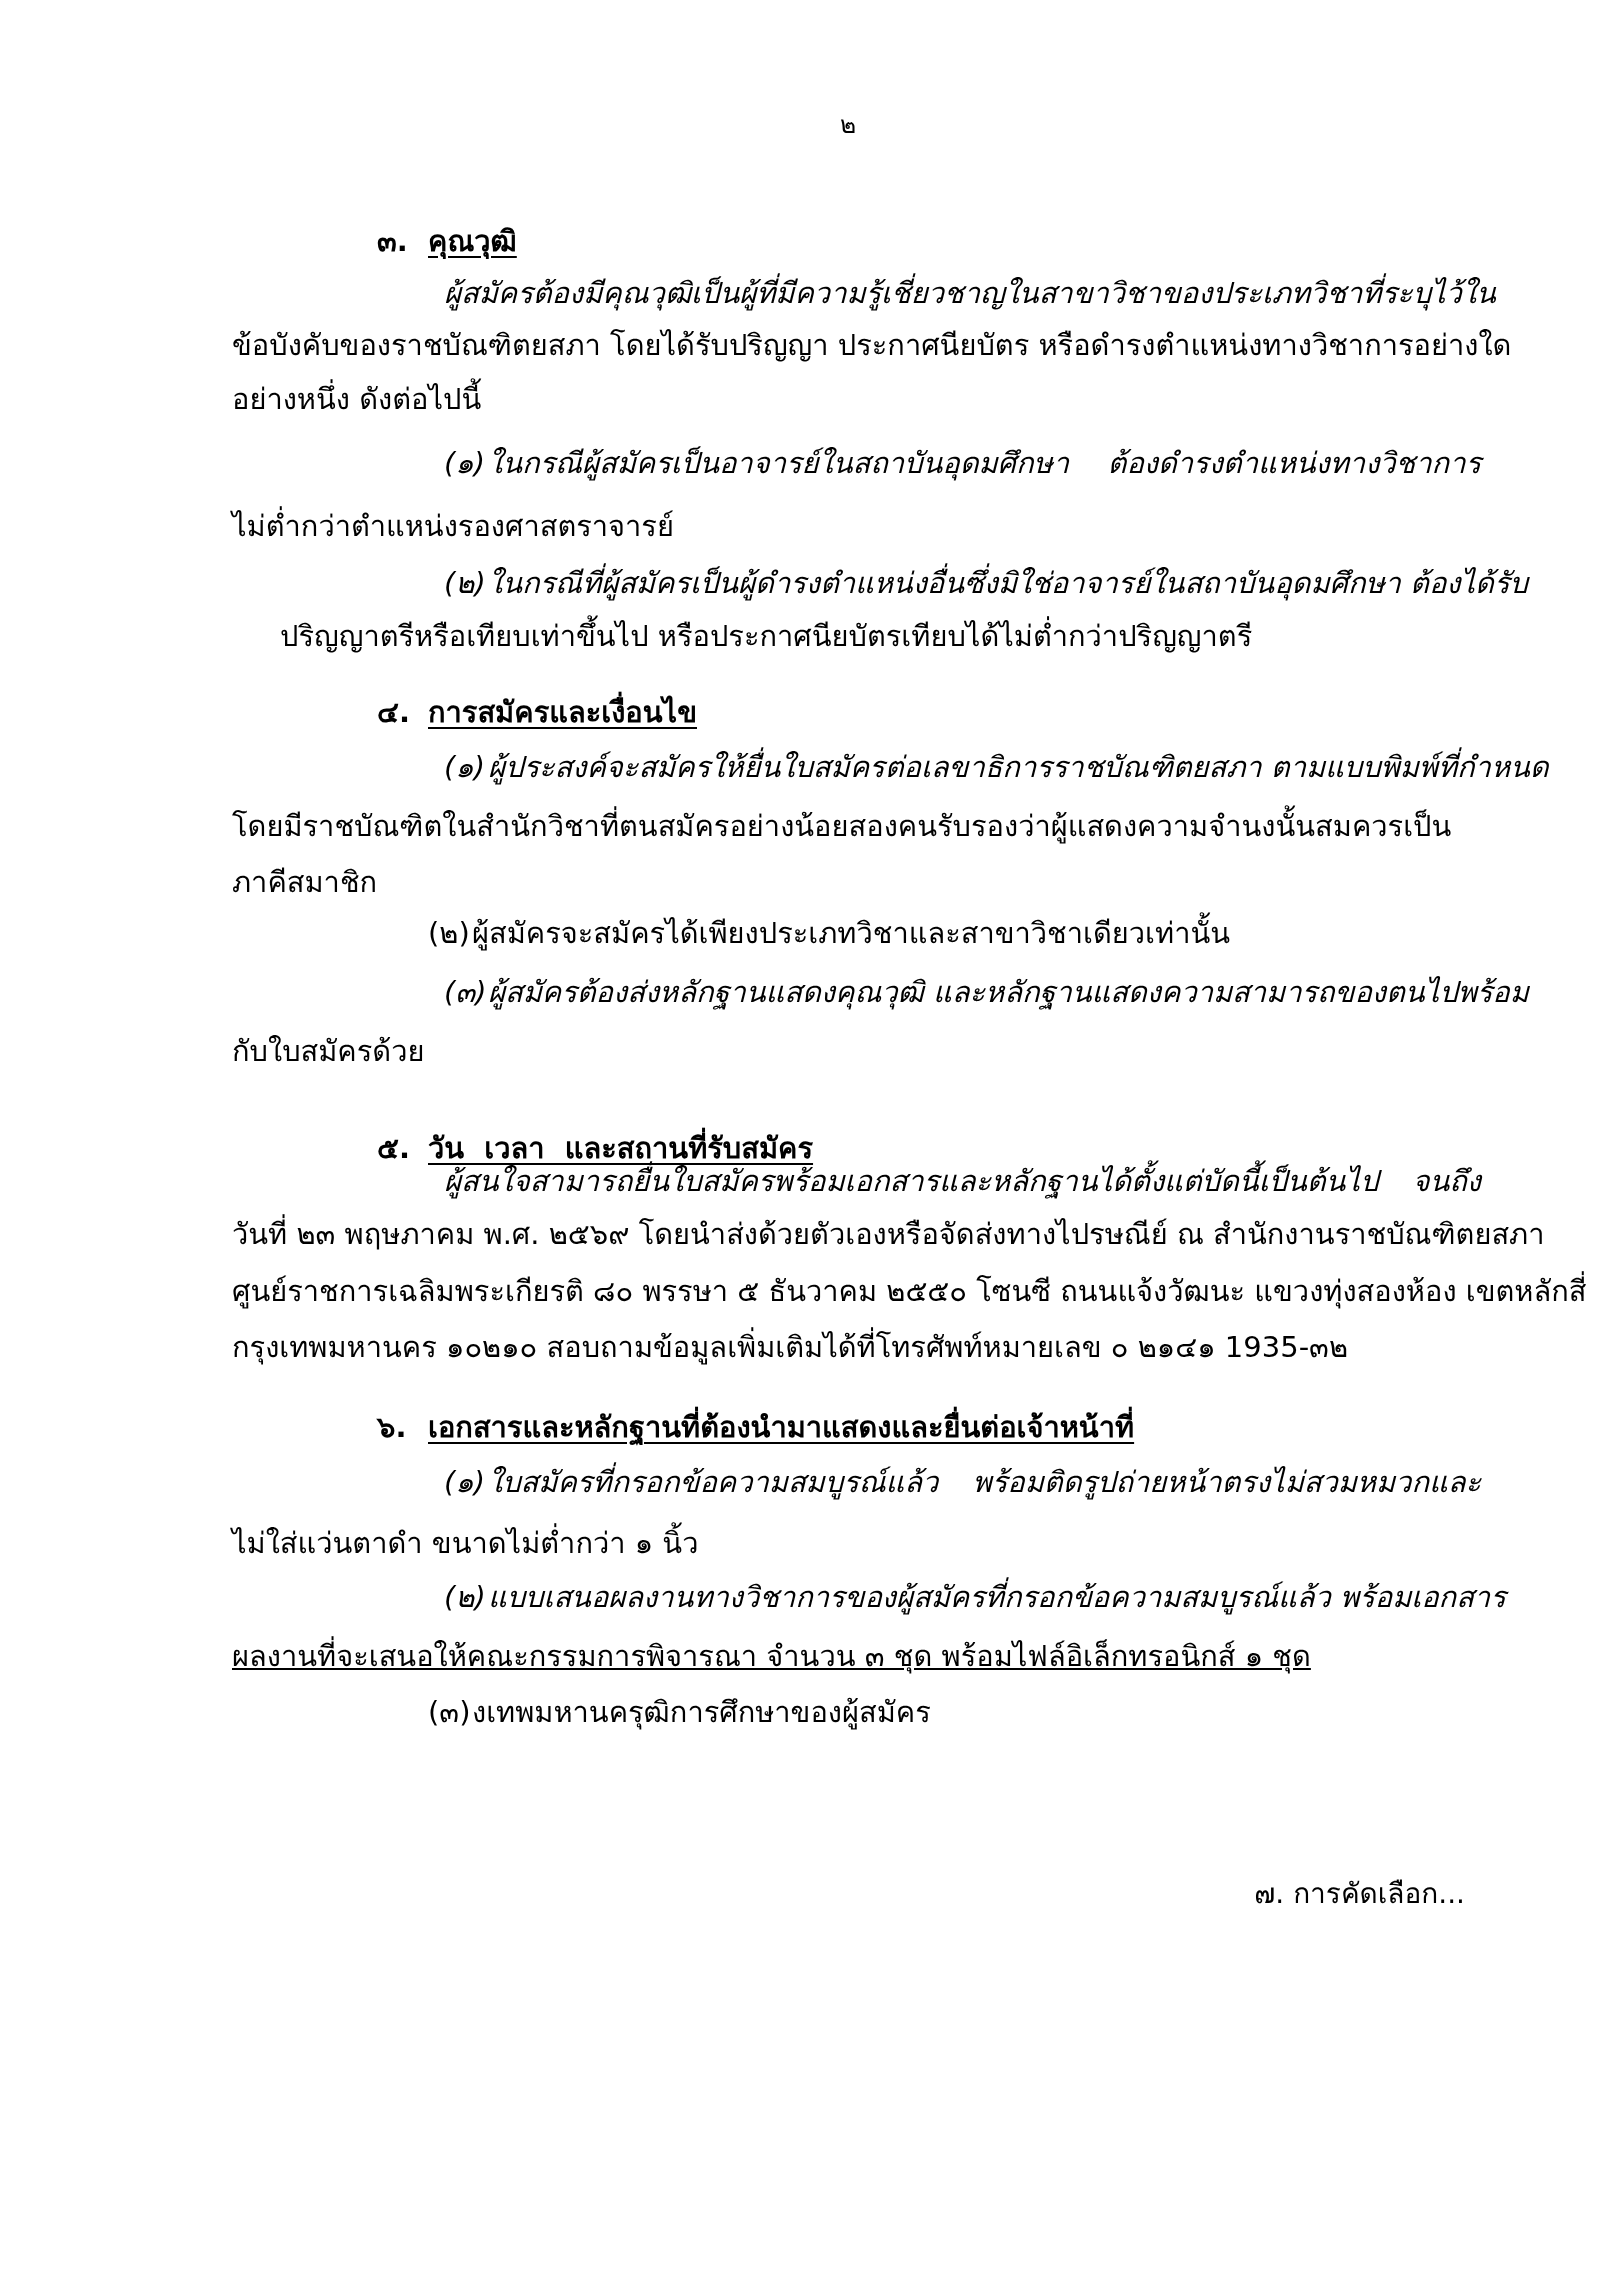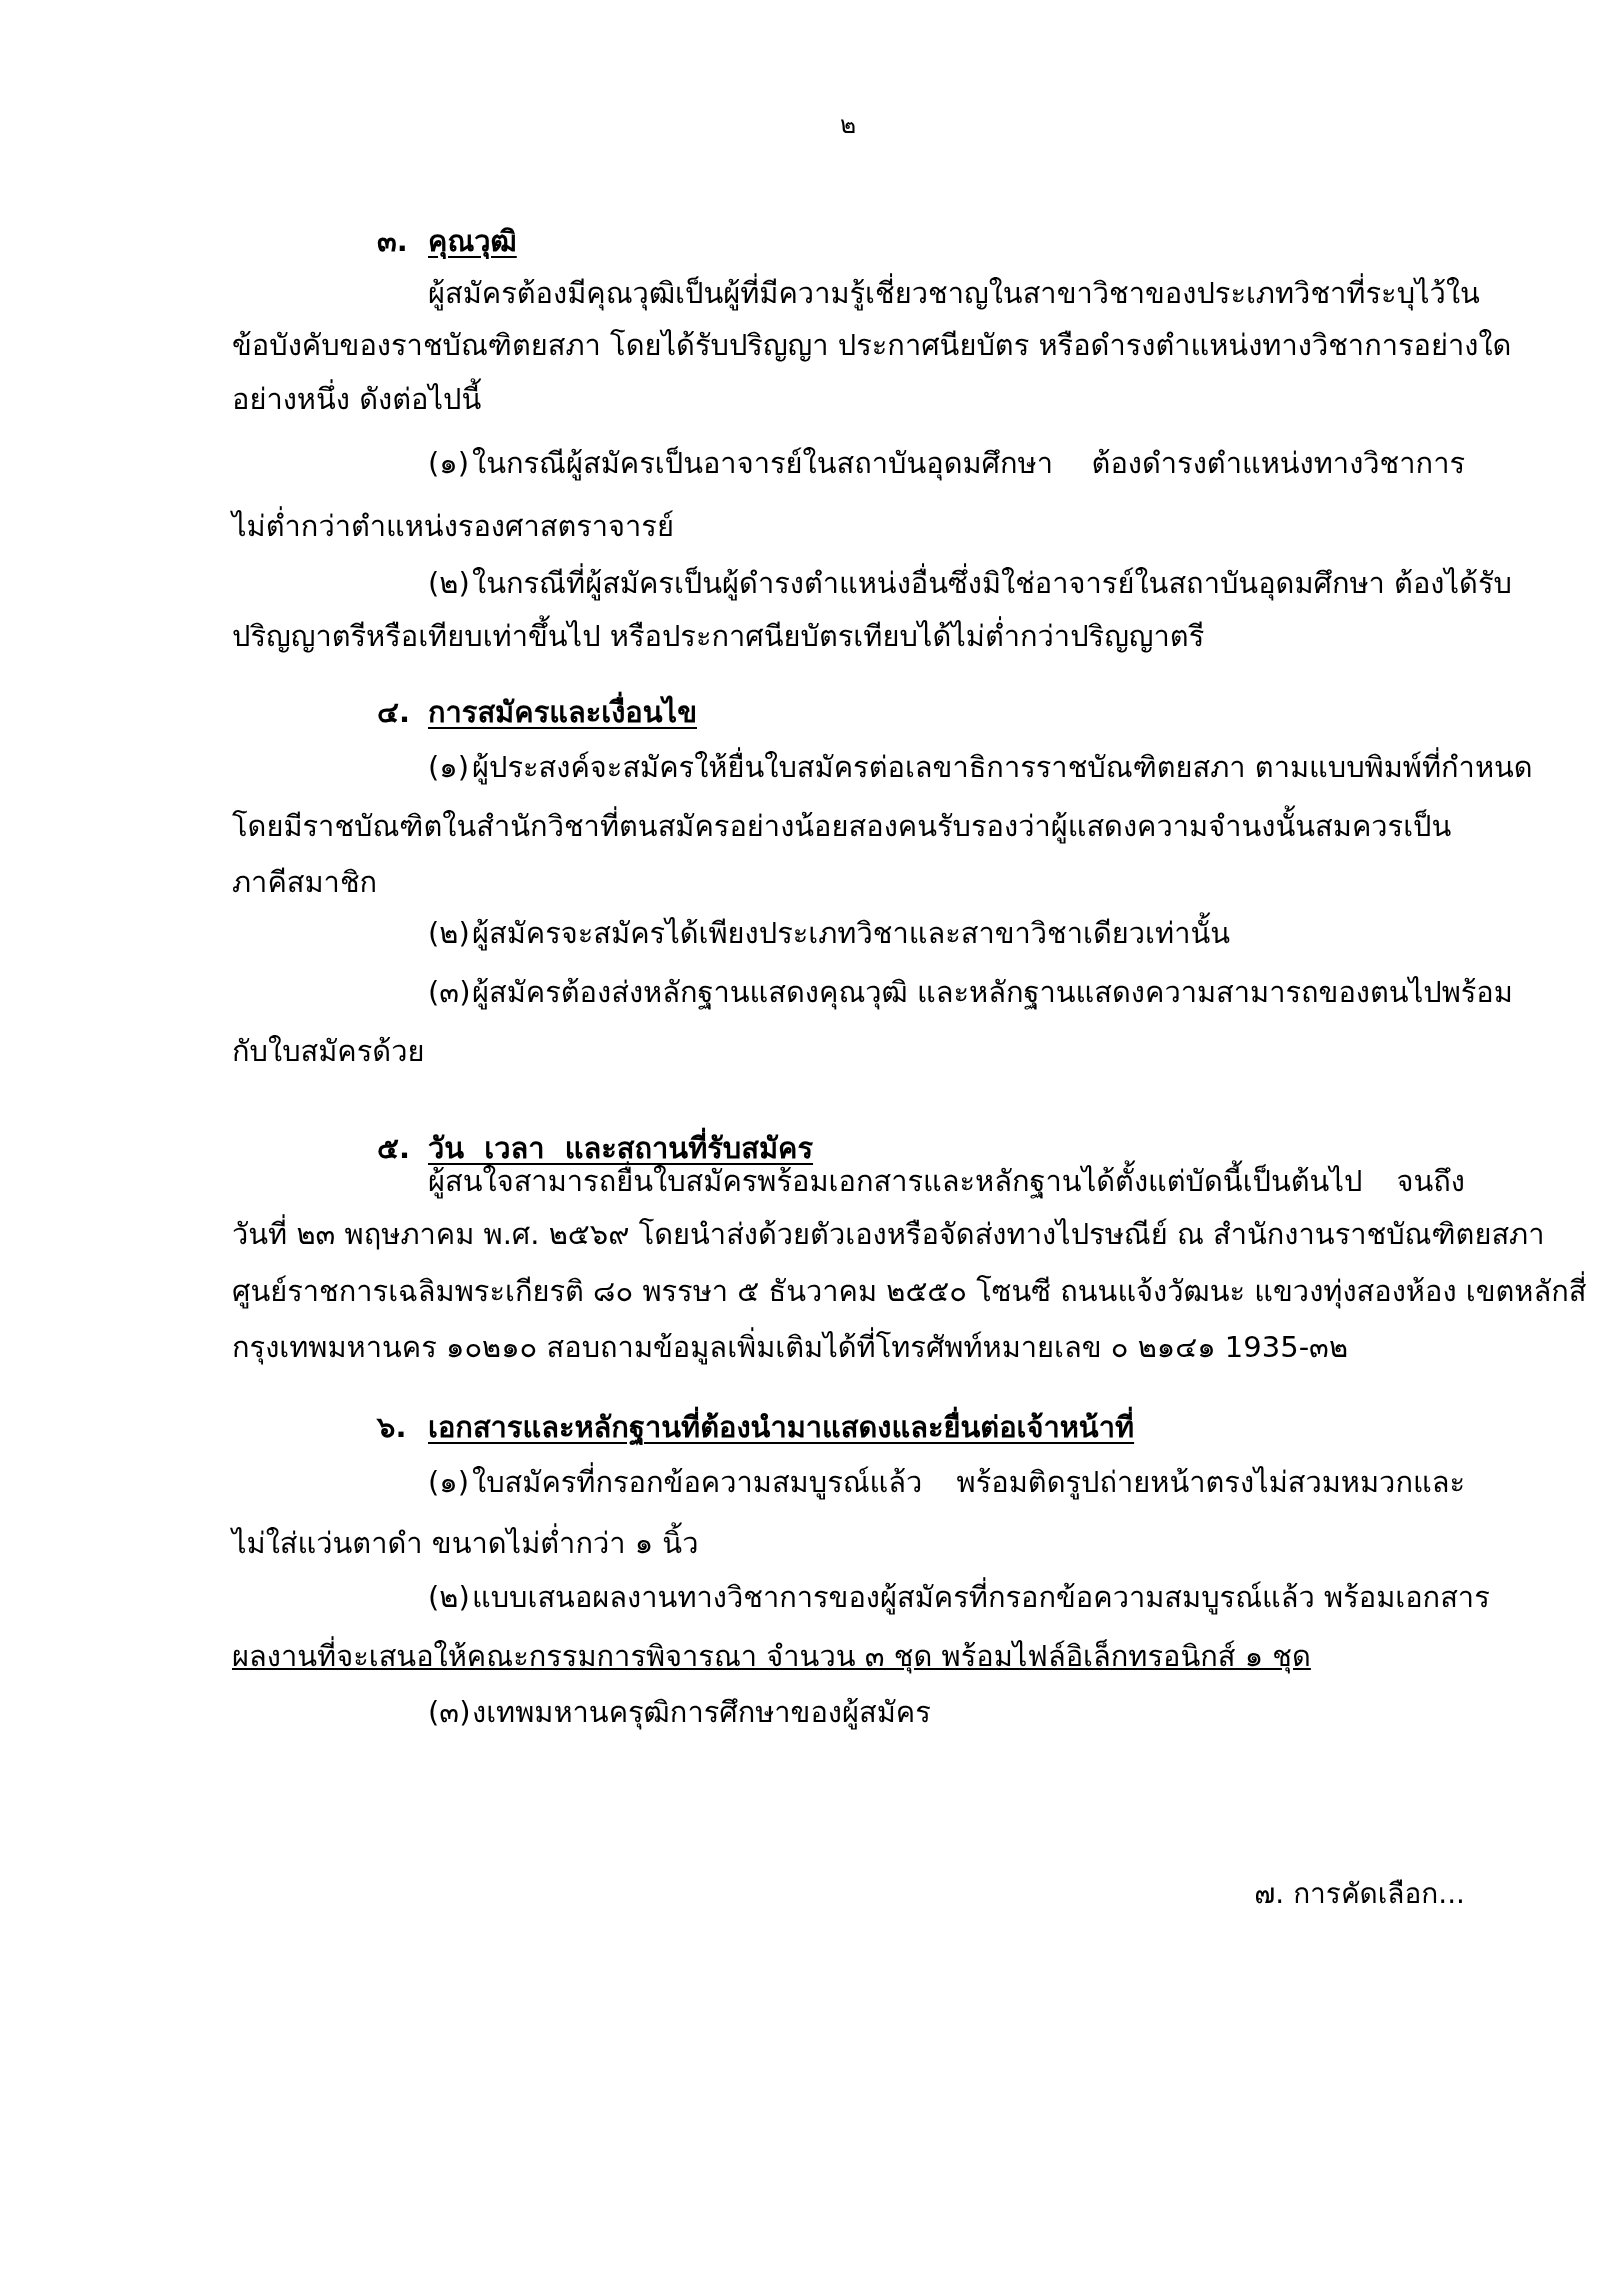--- a/index.html
+++ b/index.html
@@ -2,21 +2,21 @@
 <html><head>
 <meta charset="utf-8">
 <style>
   html, body { margin: 0; padding: 0; background: #ffffff; }
   body { width: 1621px; height: 2292px; position: relative; overflow: hidden;
          font-family: "DejaVu Sans", "Liberation Sans", sans-serif; color: #000000; }
   .page { position: absolute; left: 0; top: 0; width: 1621px; height: 2292px; background: #ffffff; }
   .line { position: absolute; font-size: 29px; line-height: 39px; height: 39px; white-space: nowrap; }
   .full { left: 232px; width: 1233px; text-align: justify; text-align-last: justify; }
   .last { left: 232px; }
-  .indent { left: 428px; width: 1037px; text-align: justify; text-align-last: justify; }
+  .indent { left: 444px; width: 1037px; text-align: justify; text-align-last: justify; font-style: italic; }
   .indent-short { left: 428px; }
   .heading { left: 377px; font-weight: bold; }
   .heading .num { display: inline-block; width: 51px; }
   .heading .title { text-decoration: underline; text-underline-offset: 4.9px; text-decoration-thickness: 2px; }
   .item-num { display: inline-block; width: 44px; }
   .page-num { position: absolute; top: 105px; left: 0; width: 1696px; text-align: center; font-size: 24.5px; line-height: 39px; }
   .footer-next { position: absolute; top: 1874px; right: 156px; font-size: 28px; line-height: 39px; }
 </style>
 </head>
 <body>
@@ -33,21 +33,21 @@
   <div class="line last" style="top:380px;">อย่างหนึ่ง  ดังต่อไปนี้</div>
 
   <div class="line indent" style="top:444px;">
     <span class="item-num">(๑)</span><span>ในกรณีผู้สมัครเป็นอาจารย์ในสถาบันอุดมศึกษา ต้องดำรงตำแหน่งทางวิชาการ</span>
   </div>
   <div class="line last" style="top:507px;">ไม่ต่ำกว่าตำแหน่งรองศาสตราจารย์</div>
 
   <div class="line indent" style="top:564px;">
     <span class="item-num">(๒)</span><span>ในกรณีที่ผู้สมัครเป็นผู้ดำรงตำแหน่งอื่นซึ่งมิใช่อาจารย์ในสถาบันอุดมศึกษา ต้องได้รับ</span>
   </div>
-  <div class="line last" style="top:617px;">ปริญญาตรีหรือเทียบเท่าขึ้นไป หรือประกาศนียบัตรเทียบได้ไม่ต่ำกว่าปริญญาตรี</div>
+  <div class="line last" style="top:617px;margin-left:48px;">ปริญญาตรีหรือเทียบเท่าขึ้นไป หรือประกาศนียบัตรเทียบได้ไม่ต่ำกว่าปริญญาตรี</div>
 
   <div class="line heading" style="top:693px;">
     <span class="num">๔.</span><span class="title">การสมัครและเงื่อนไข</span>
   </div>
   <div class="line indent" style="top:748px;">
     <span class="item-num">(๑)</span><span>ผู้ประสงค์จะสมัครให้ยื่นใบสมัครต่อเลขาธิการราชบัณฑิตยสภา ตามแบบพิมพ์ที่กำหนด</span>
   </div>
   <div class="line full" style="top:807px;">โดยมีราชบัณฑิตในสำนักวิชาที่ตนสมัครอย่างน้อยสองคนรับรองว่าผู้แสดงความจำนงนั้นสมควรเป็น</div>
   <div class="line last" style="top:863px;">ภาคีสมาชิก</div>
 

